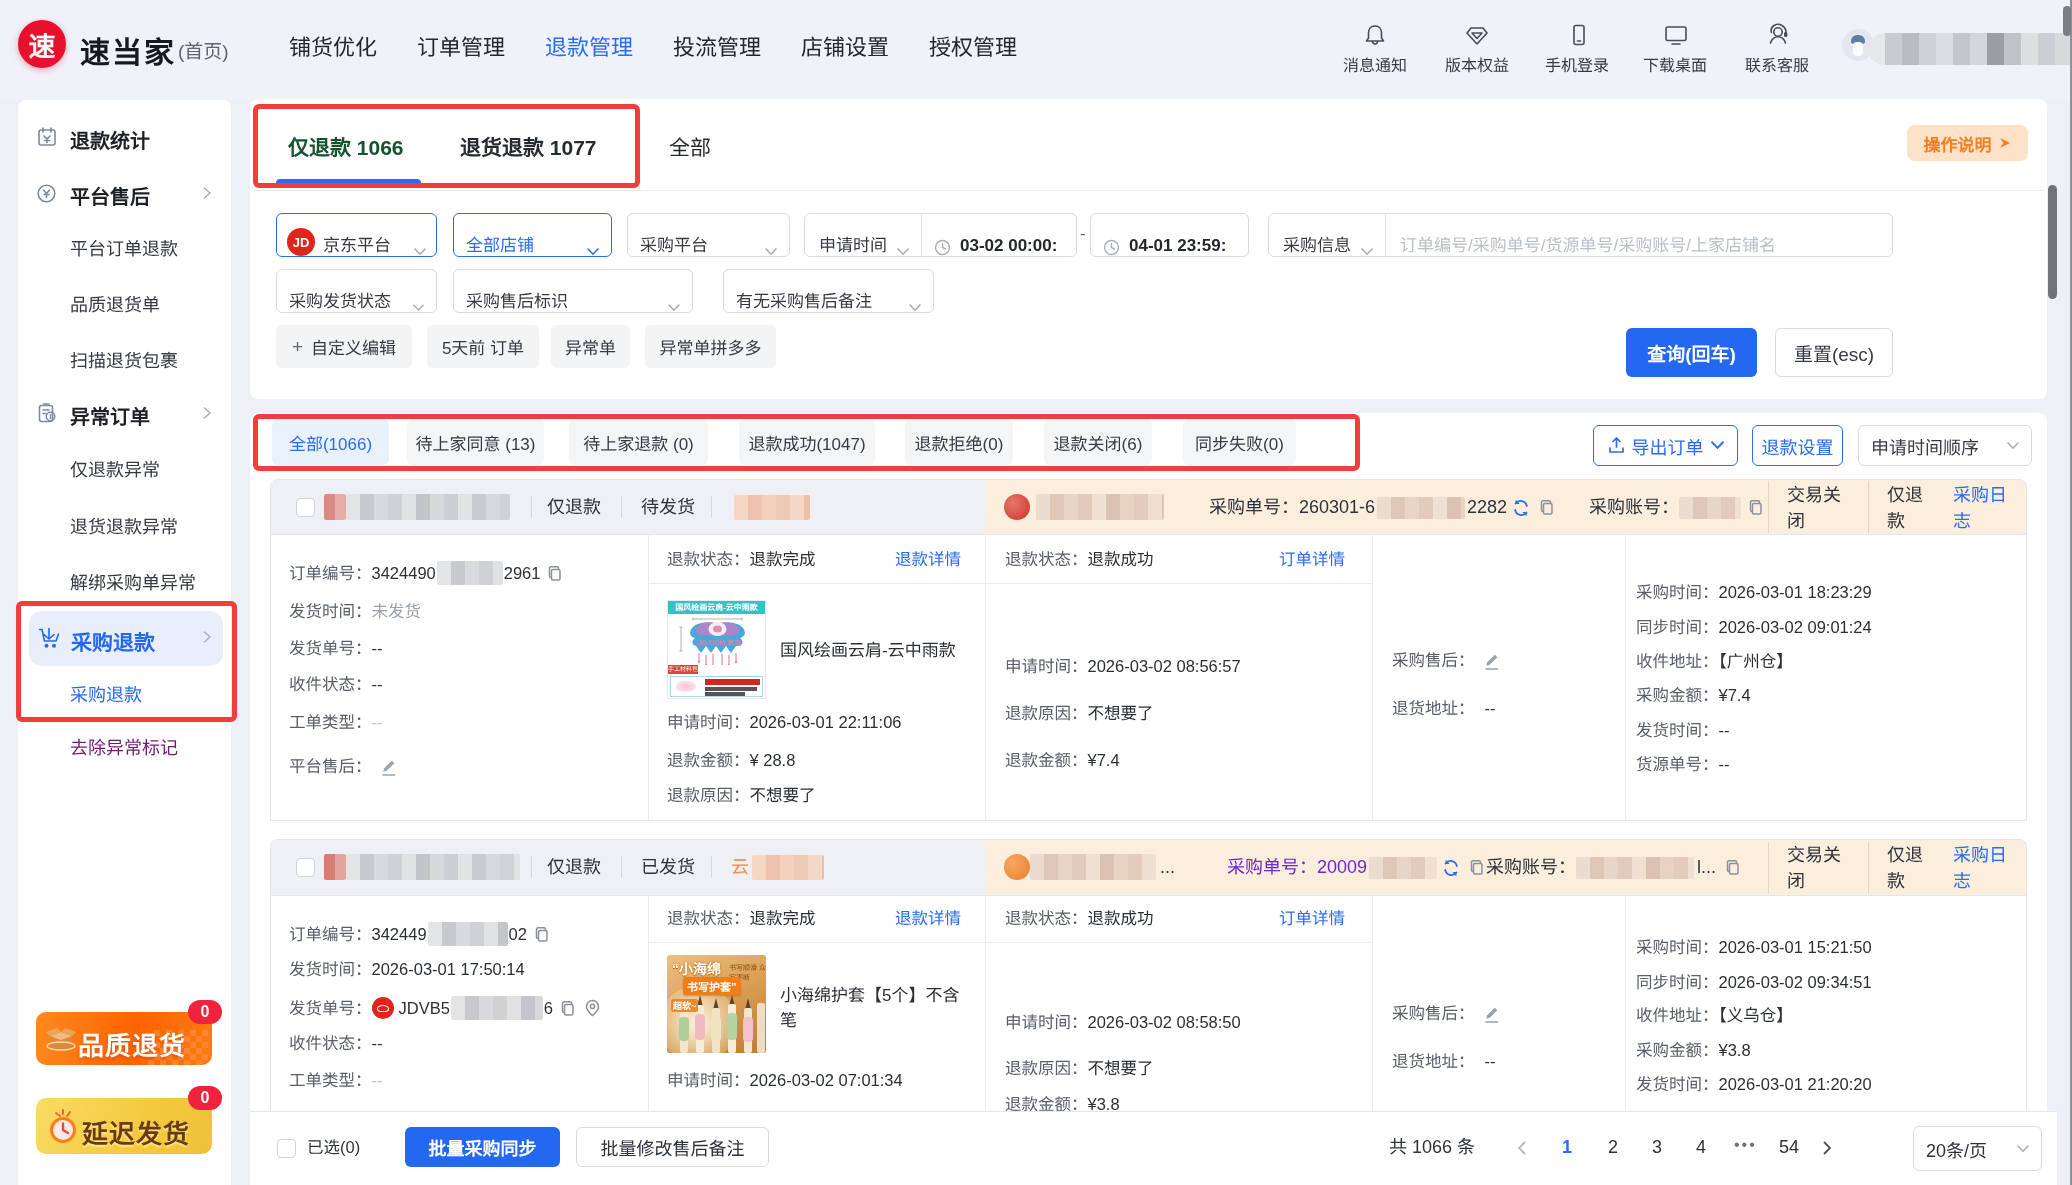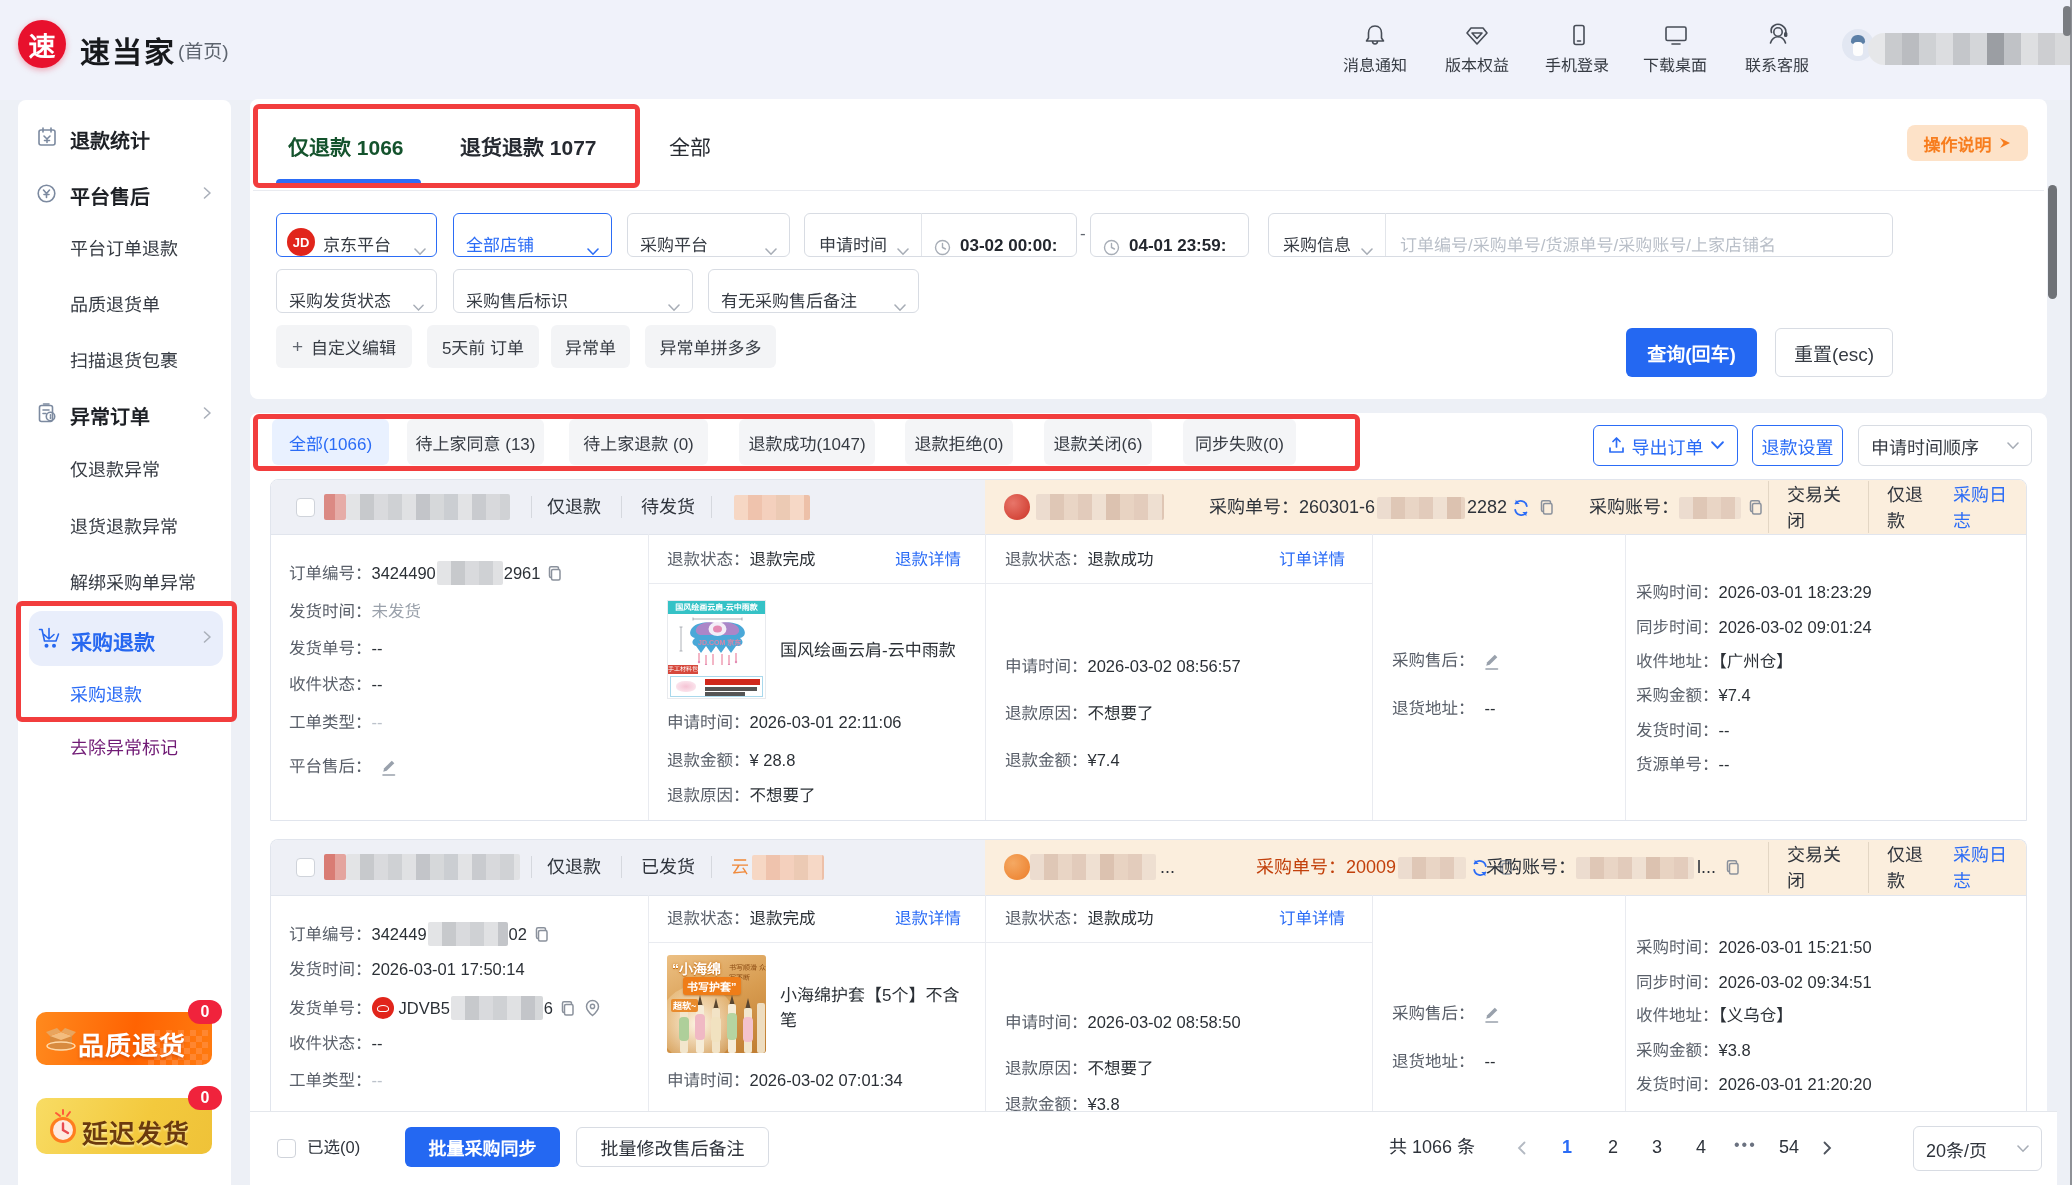--- a/index.html
+++ b/index.html
@@ -34,20 +34,28 @@
 </style>
 </head>
 <body>
 <div id="page">
 
 <div class="abs" style="left:0;top:0;width:2072px;height:100px;background:#f0f2fa"></div>
 <div class="abs" style="left:18px;top:20px;width:48px;height:48px;border-radius:50%;background:#e8112d;box-shadow:0 2px 6px rgba(232,17,45,.35)"></div>
 <div class="abs" style="left:18px;top:20px;width:48px;height:48px;display:flex;align-items:center;justify-content:center;color:#fff;font-size:27px;font-weight:bold">速</div>
 <div class="abs" style="left:80px;top:28px;font-size:30px;font-weight:bold;color:#17191c;letter-spacing:2px">速当家</div>
 <div class="abs" style="left:178px;top:36px;font-size:19px;color:#5d646e">(首页)</div>
+<div class="abs flex" style="left:289px;top:29px;gap:40px;font-size:22px;color:#24272d">
+<span>铺货优化</span>
+      <span>订单管理</span>
+      <span style="color:#2b6cf6">退款管理</span>
+      <span>投流管理</span>
+      <span>店铺设置</span>
+      <span>授权管理</span>
+</div>
 
 <div id="hicons">
 
   <svg class="abs" style="left:1362px;top:22px" width="26" height="26" viewBox="0 0 26 26">
         <path class="ic" stroke-width="1.8" d="M13 4 C8.5 4 6.5 7.5 6.5 11 L6.5 16 L4.5 19 L21.5 19 L19.5 16 L19.5 11 C19.5 7.5 17.5 4 13 4 Z M10.5 19 C10.5 23 15.5 23 15.5 19"></path>
       </svg>
   <div class="abs" style="left:1343px;top:52px;font-size:16px;color:#363b43">消息通知</div>
 
   <svg class="abs" style="left:1464px;top:23px" width="26" height="26" viewBox="0 0 26 26">
         <path class="ic" stroke-width="1.8" d="M7 5 L19 5 L23 10 L13 21 L3 10 Z M8 10 L13 15.5 L18 10 Z"></path>
@@ -224,21 +232,21 @@
     <svg style="margin-left:auto" width="11" height="8" viewBox="0 0 12 8">
           <path d="M1 1 L6 6.2 L11 1" stroke="#a7adb6" stroke-width="1.6" fill="none" stroke-linecap="round"></path>
         </svg>
   </div>
   <div class="dd" style="left:453px;top:269px;width:240px;height:44px">
     <span>采购售后标识</span>
     <svg style="margin-left:auto" width="12" height="8" viewBox="0 0 12 8">
           <path d="M1 1 L6 6.2 L11 1" stroke="#a7adb6" stroke-width="1.6" fill="none" stroke-linecap="round"></path>
         </svg>
   </div>
-  <div class="dd" style="left:708px;top:269px;width:211px;height:44px">
+  <div class="dd" style="left:723px;top:269px;width:211px;height:44px">
     <span>有无采购售后备注</span>
     <svg style="margin-left:auto" width="12" height="8" viewBox="0 0 12 8">
           <path d="M1 1 L6 6.2 L11 1" stroke="#a7adb6" stroke-width="1.6" fill="none" stroke-linecap="round"></path>
         </svg>
   </div>
 
   <div class="tagbtn" style="left:276px;top:325px;width:136px;height:43px"><span style="color:#60666f;margin-right:8px;font-size:19px">+</span>自定义编辑</div>
   <div class="tagbtn" style="left:427px;top:325px;width:112px;height:43px">5天前 订单</div>
   <div class="tagbtn" style="left:551px;top:325px;width:79px;height:43px">异常单</div>
   <div class="tagbtn" style="left:645px;top:325px;width:131px;height:43px">异常单拼多多</div>
@@ -401,21 +409,21 @@
   <div class="abs" style="left:531px;top:856px;width:1px;height:22px;background:#d5d8de"></div>
   <div class="abs t18" style="left:547px;top:856px;color:#2e333b">仅退款</div>
   <div class="abs" style="left:621px;top:856px;width:1px;height:22px;background:#d5d8de"></div>
   <div class="abs t18" style="left:641px;top:856px;color:#2e333b">已发货</div>
   <div class="abs" style="left:711px;top:856px;width:1px;height:22px;background:#d5d8de"></div>
   <div class="abs t18" style="left:731px;top:856px;color:#f08a3c">云</div>
   <div class="mosaic mo-pink" style="left:752px;top:855px;width:72px;height:25px"></div>
   <div class="abs" style="left:1004px;top:854px;width:26px;height:26px;border-radius:50%;background:radial-gradient(circle at 35% 35%,#f5a963,#ec7d28);filter:blur(.5px)"></div>
   <div class="mosaic mo-warm" style="left:1030px;top:854px;width:126px;height:26px;filter:blur(.6px)"></div>
   <div class="abs t18" style="left:1160px;top:856px;color:#2e333b">...</div>
-  <div class="abs t18 flex" style="left:1256px;top:856px;color:#c2410c">采购单号：20009<span class="mosaic mo-warm" style="position:static;display:inline-block;width:68px;height:22px;margin:0 2px"></span>
+  <div class="abs t18 flex" style="left:1227px;top:856px;color:#6d28d9">采购单号：20009<span class="mosaic mo-warm" style="position:static;display:inline-block;width:68px;height:22px;margin:0 2px"></span>
     <svg style="margin-left:2px" width="20" height="20" viewBox="0 0 20 20">
           <path d="M15.8 8.2 A6.2 6.2 0 0 0 4.6 5.6 M4.2 11.8 A6.2 6.2 0 0 0 15.4 14.4" stroke="#2b6cf6" stroke-width="1.8" fill="none" stroke-linecap="round"></path>
           <path d="M4.6 1.8 L4.6 5.9 L8.7 5.9 Z M15.4 18.2 L15.4 14.1 L11.3 14.1 Z" fill="#2b6cf6"></path>
         </svg>
     <svg style="margin-left:7px" width="18" height="19" viewBox="0 0 18 19">
           <rect x="5.5" y="5.5" width="8.5" height="10.5" rx="1.5" stroke="#8a919c" stroke-width="1.5" fill="none"></rect>
           <path d="M12.5 5.5 L12.5 4.2 C12.5 3.3 11.9 2.7 11 2.7 L5 2.7 C4.1 2.7 3.5 3.3 3.5 4.2 L3.5 12 C3.5 12.9 4.1 13.5 5 13.5" stroke="#8a919c" stroke-width="1.5" fill="none"></path>
         </svg>
   </div>
   <div class="abs t18 flex" style="left:1486px;top:856px;color:#2e333b">采购账号：<span class="mosaic mo-warm" style="position:static;display:inline-block;width:118px;height:22px"></span><span style="margin-left:3px">l...</span>

